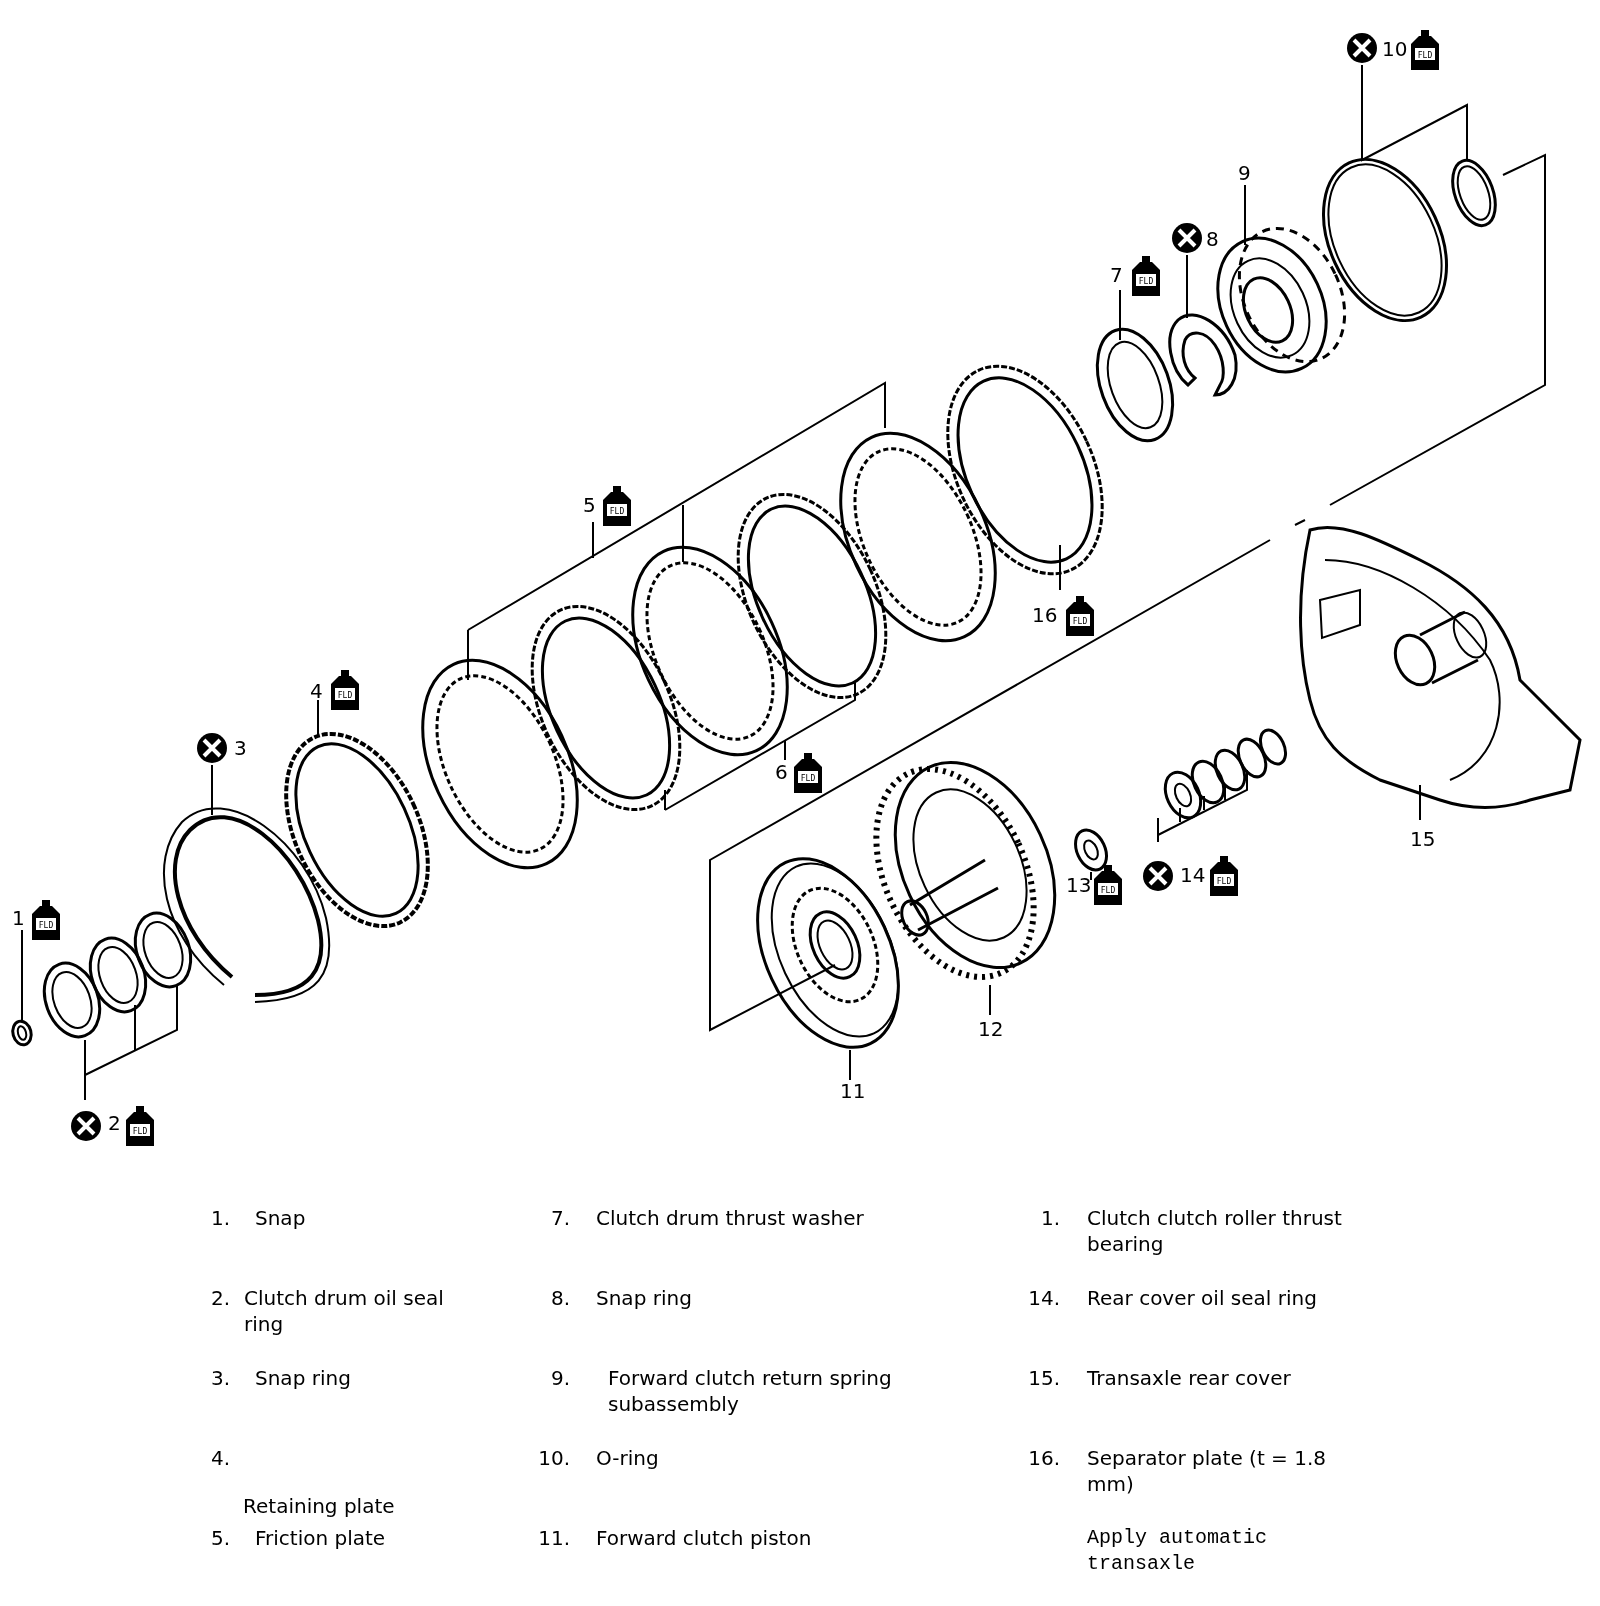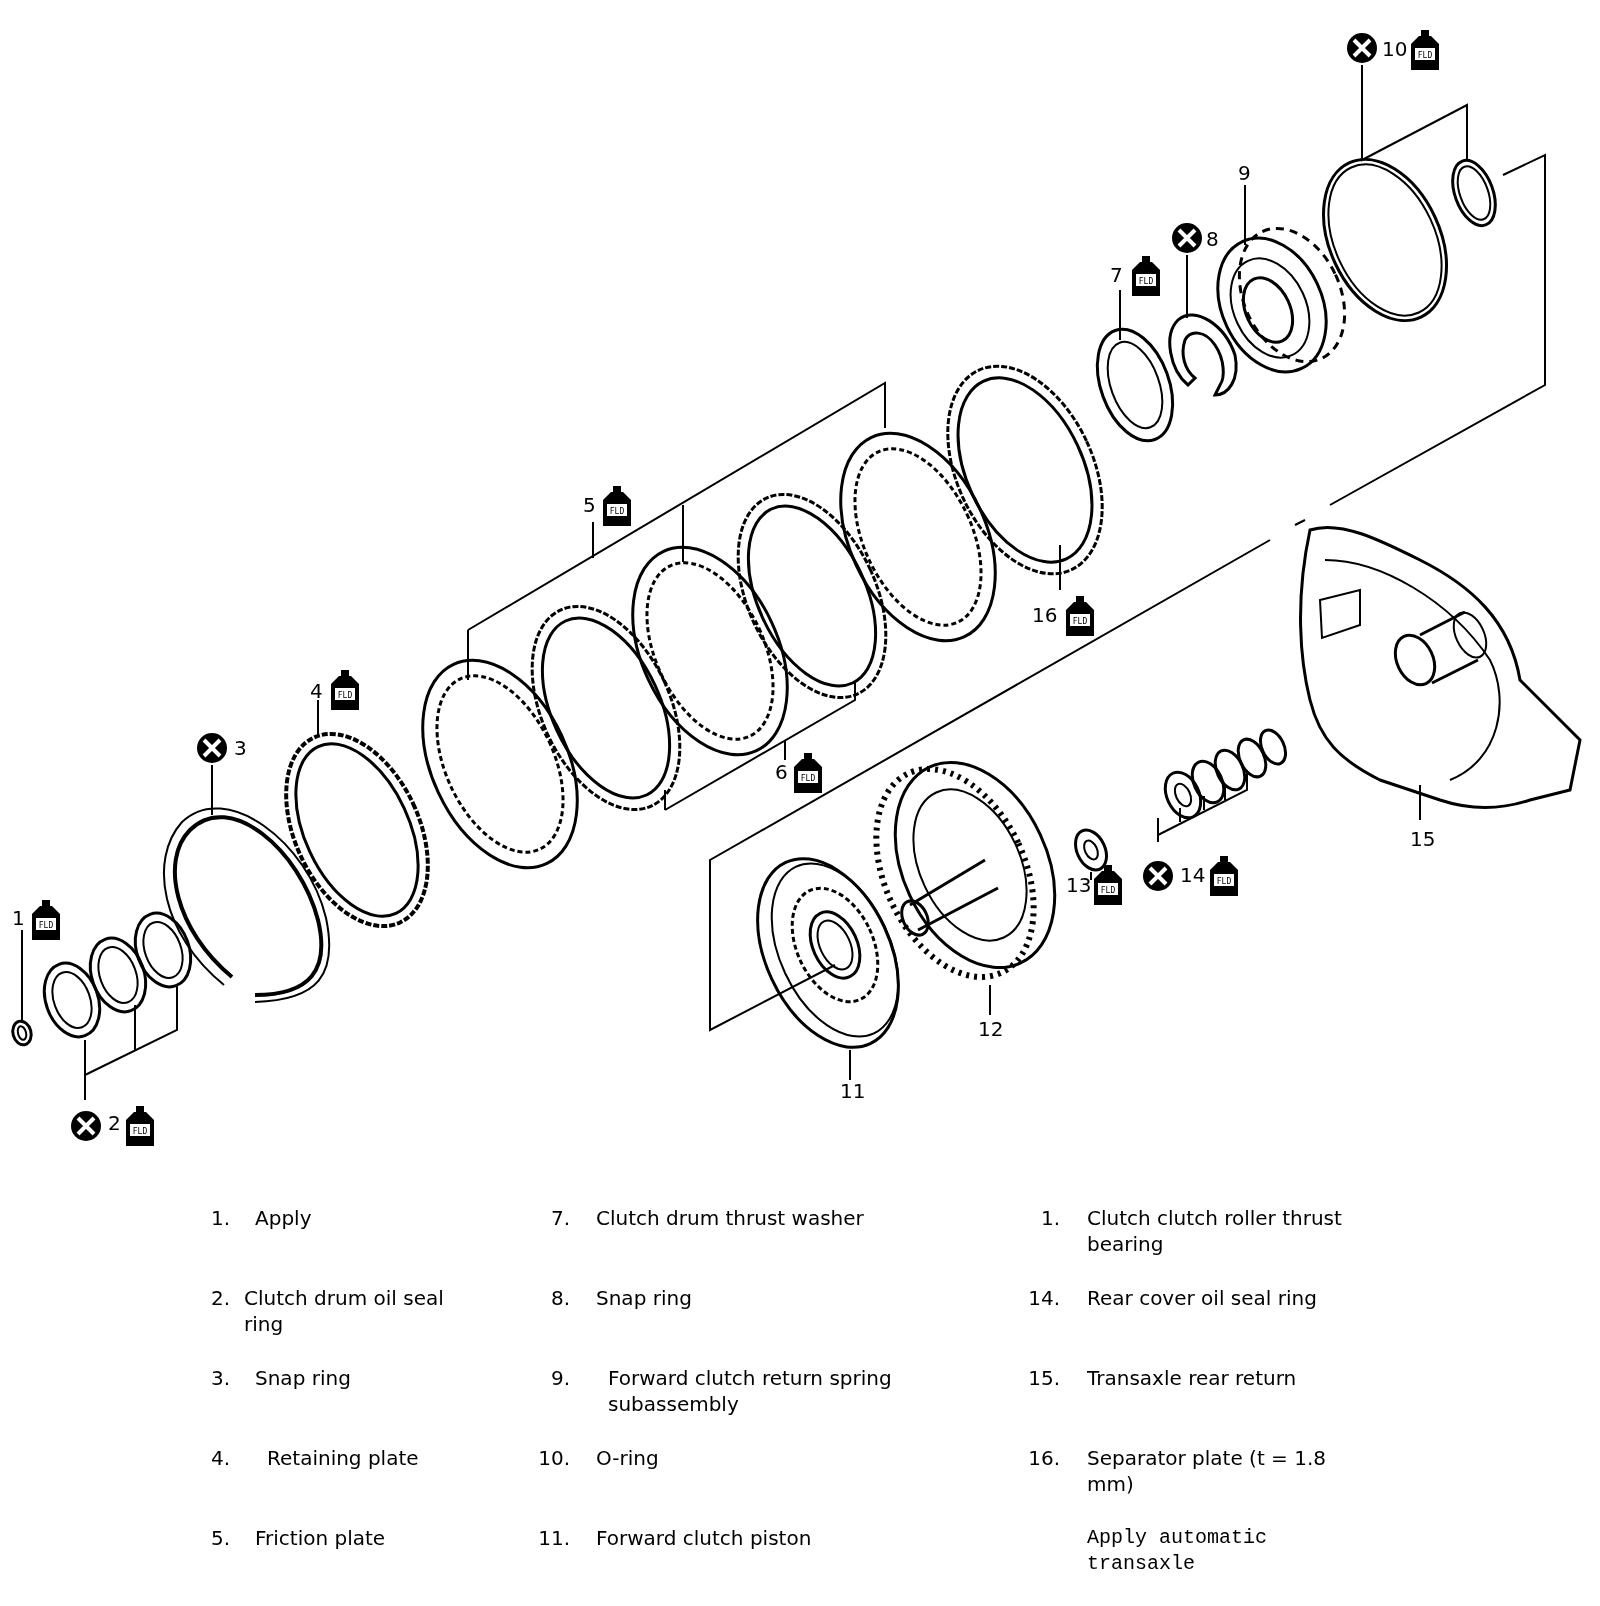--- a/index.html
+++ b/index.html
@@ -224,33 +224,33 @@
   <g>
     <text class="callout" x="1032" y="622">16</text>
     <use href="#fluid-icon" x="1080" y="616"></use>
   </g>
 </svg>
 
 <div class="legend">
 
   <div class="legend-item" style="left:180px; top:1205px;">
     <span class="num">1.</span>
-    <span class="txt" style="left:75px; width:240px;">Apply</span>
+    <span class="txt" style="left:75px; width:240px;">Snap</span>
   </div>
   <div class="legend-item" style="left:180px; top:1285px;">
     <span class="num">2.</span>
     <span class="txt" style="left:64px; width:225px;">Clutch drum oil seal ring</span>
   </div>
   <div class="legend-item" style="left:180px; top:1365px;">
     <span class="num">3.</span>
     <span class="txt" style="left:75px; width:240px;">Snap ring</span>
   </div>
   <div class="legend-item" style="left:180px; top:1445px;">
     <span class="num">4.</span>
-    <span class="txt" style="left:87px; width:240px;">Retaining plate</span>
+    <span class="txt" style="left:63px; width:240px;margin-top:48px;">Retaining plate</span>
   </div>
   <div class="legend-item" style="left:180px; top:1525px;">
     <span class="num">5.</span>
     <span class="txt" style="left:75px; width:240px;">Friction plate</span>
   </div>
 
   <div class="legend-item" style="left:520px; top:1205px;">
     <span class="num">7.</span>
     <span class="txt" style="left:76px; width:300px;">Clutch drum thrust washer</span>
   </div>
@@ -274,21 +274,21 @@
   <div class="legend-item" style="left:1010px; top:1205px;">
     <span class="num">1.</span>
     <span class="txt" style="left:77px; width:290px;">Clutch clutch roller thrust bearing</span>
   </div>
   <div class="legend-item" style="left:1010px; top:1285px;">
     <span class="num">14.</span>
     <span class="txt" style="left:77px; width:290px;">Rear cover oil seal ring</span>
   </div>
   <div class="legend-item" style="left:1010px; top:1365px;">
     <span class="num">15.</span>
-    <span class="txt" style="left:77px; width:290px;">Transaxle rear return</span>
+    <span class="txt" style="left:77px; width:290px;">Transaxle rear cover</span>
   </div>
   <div class="legend-item" style="left:1010px; top:1445px;">
     <span class="num">16.</span>
     <span class="txt" style="left:77px; width:265px;">Separator plate (t = 1.8 mm)</span>
   </div>
   <div class="legend-item" style="left:1010px; top:1525px;">
     <span class="txt" style="left:77px; width:300px;font-family:Liberation Mono, monospace;">Apply automatic transaxle</span>
   </div>
 </div>
 

